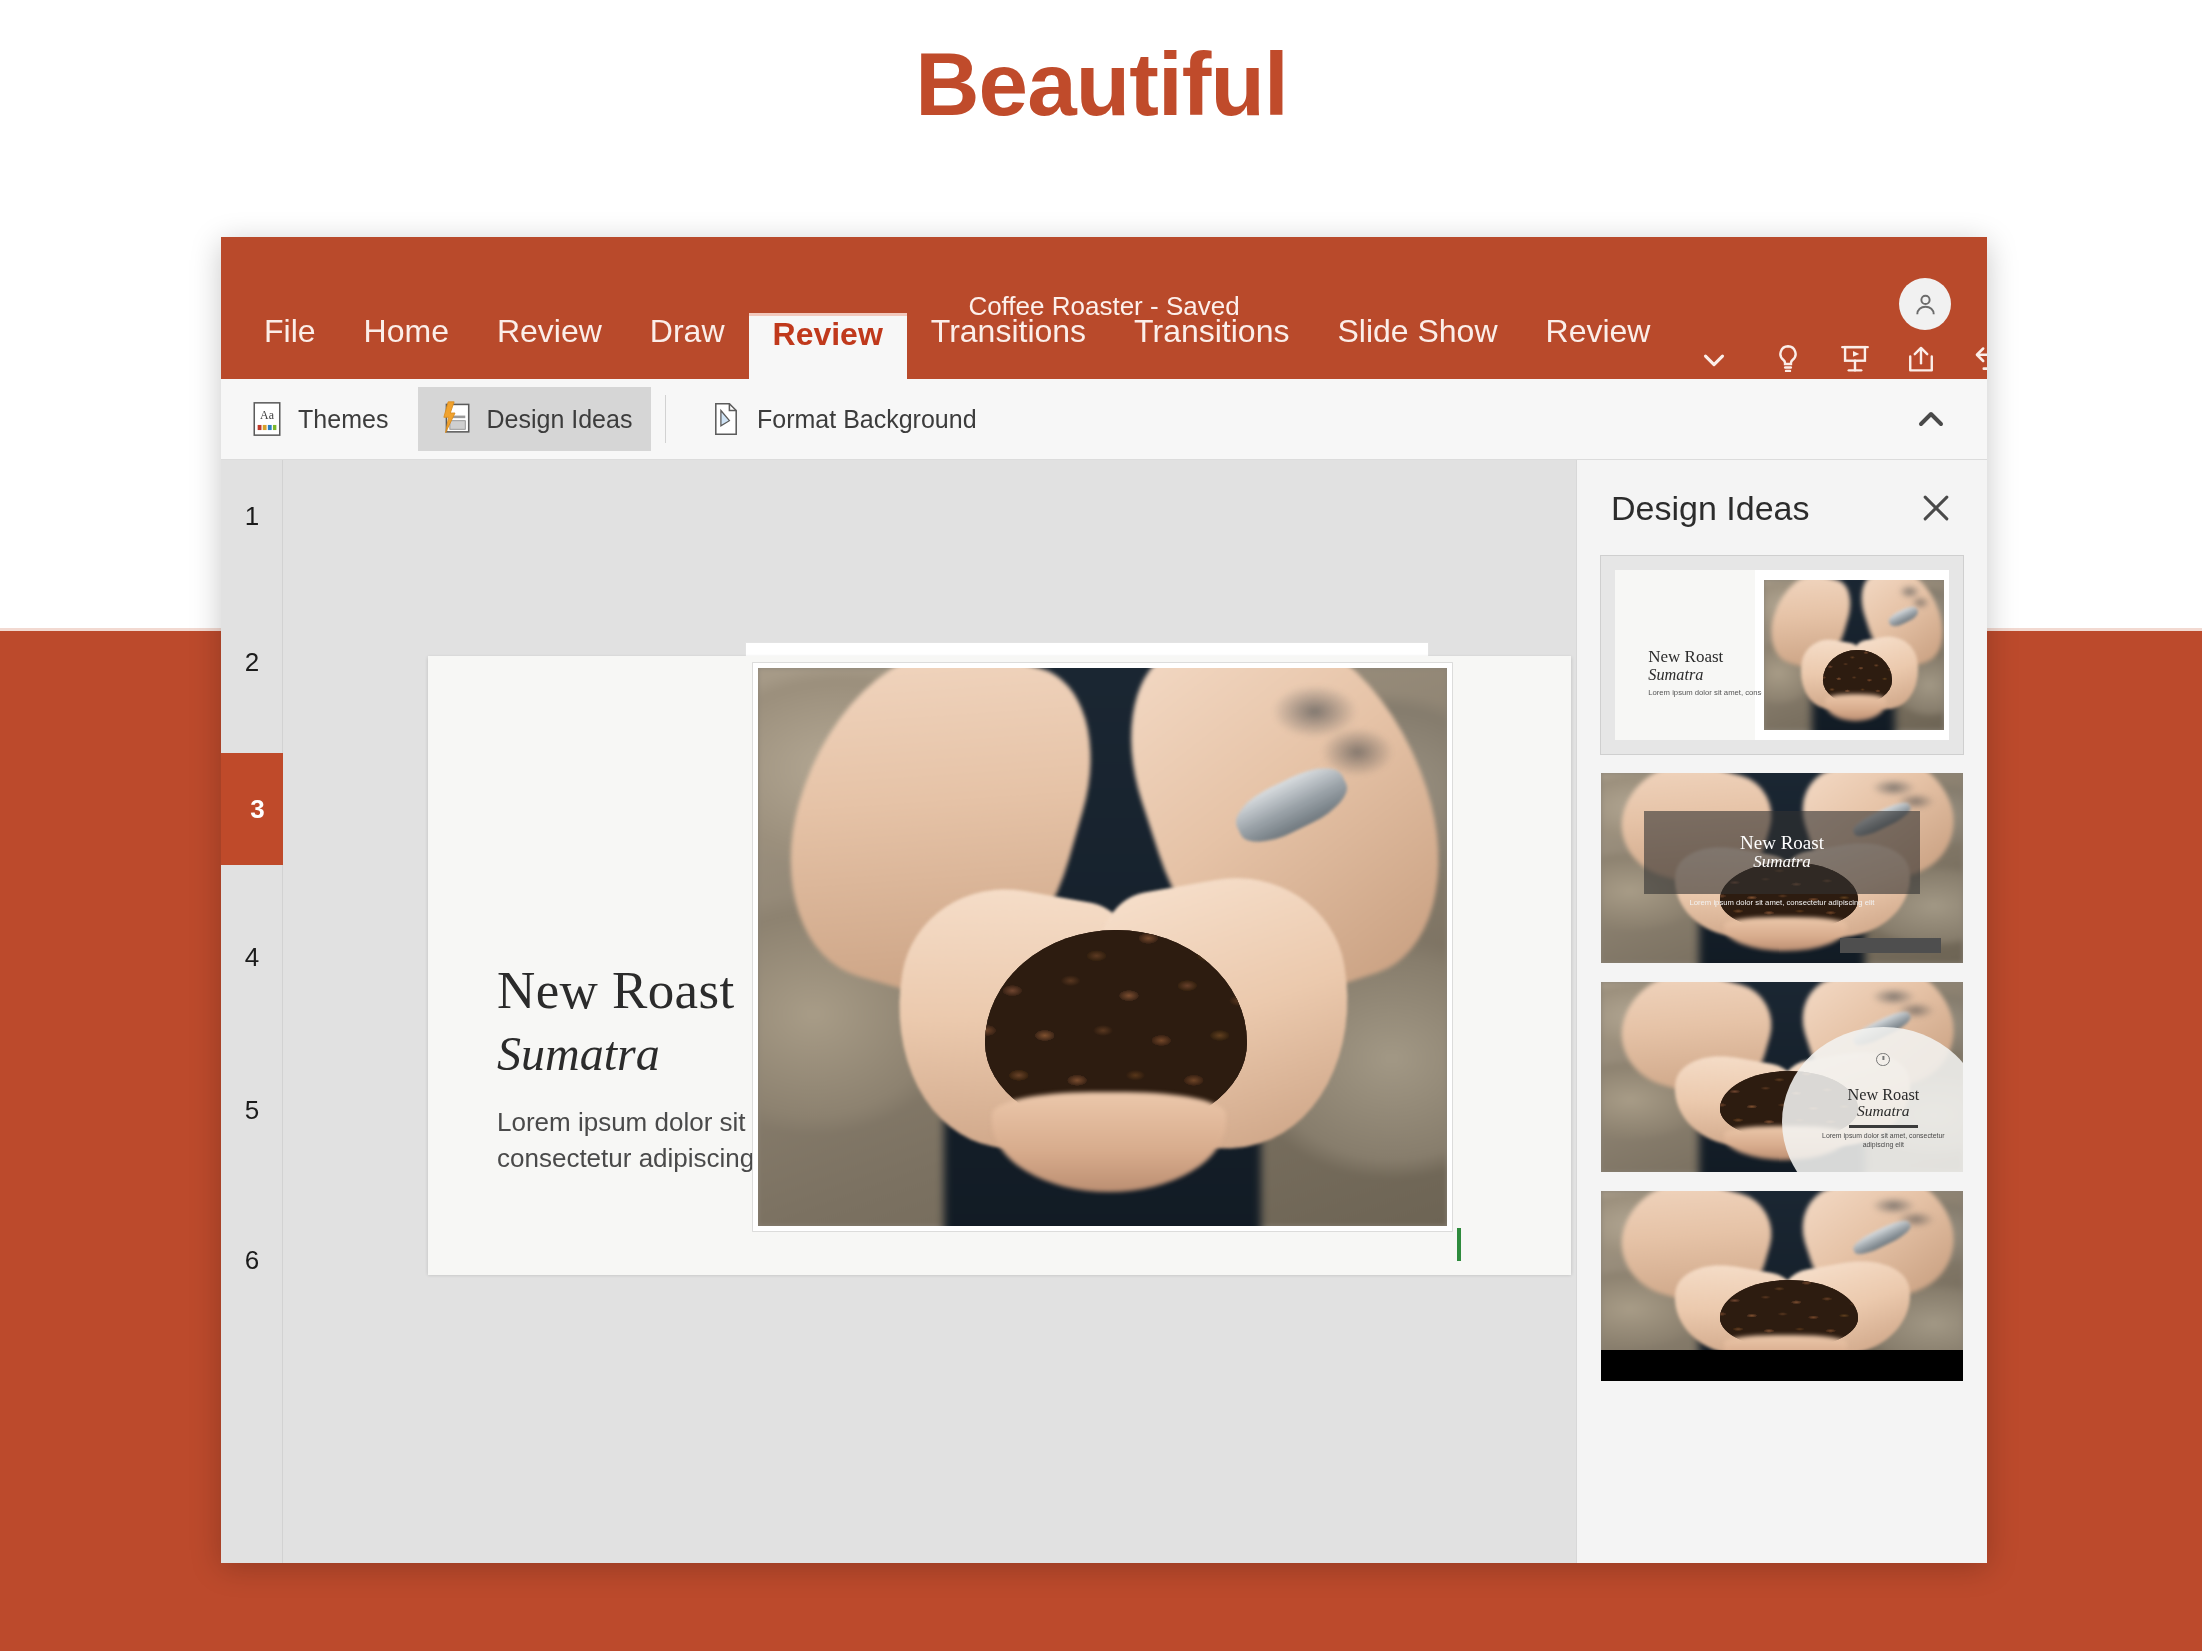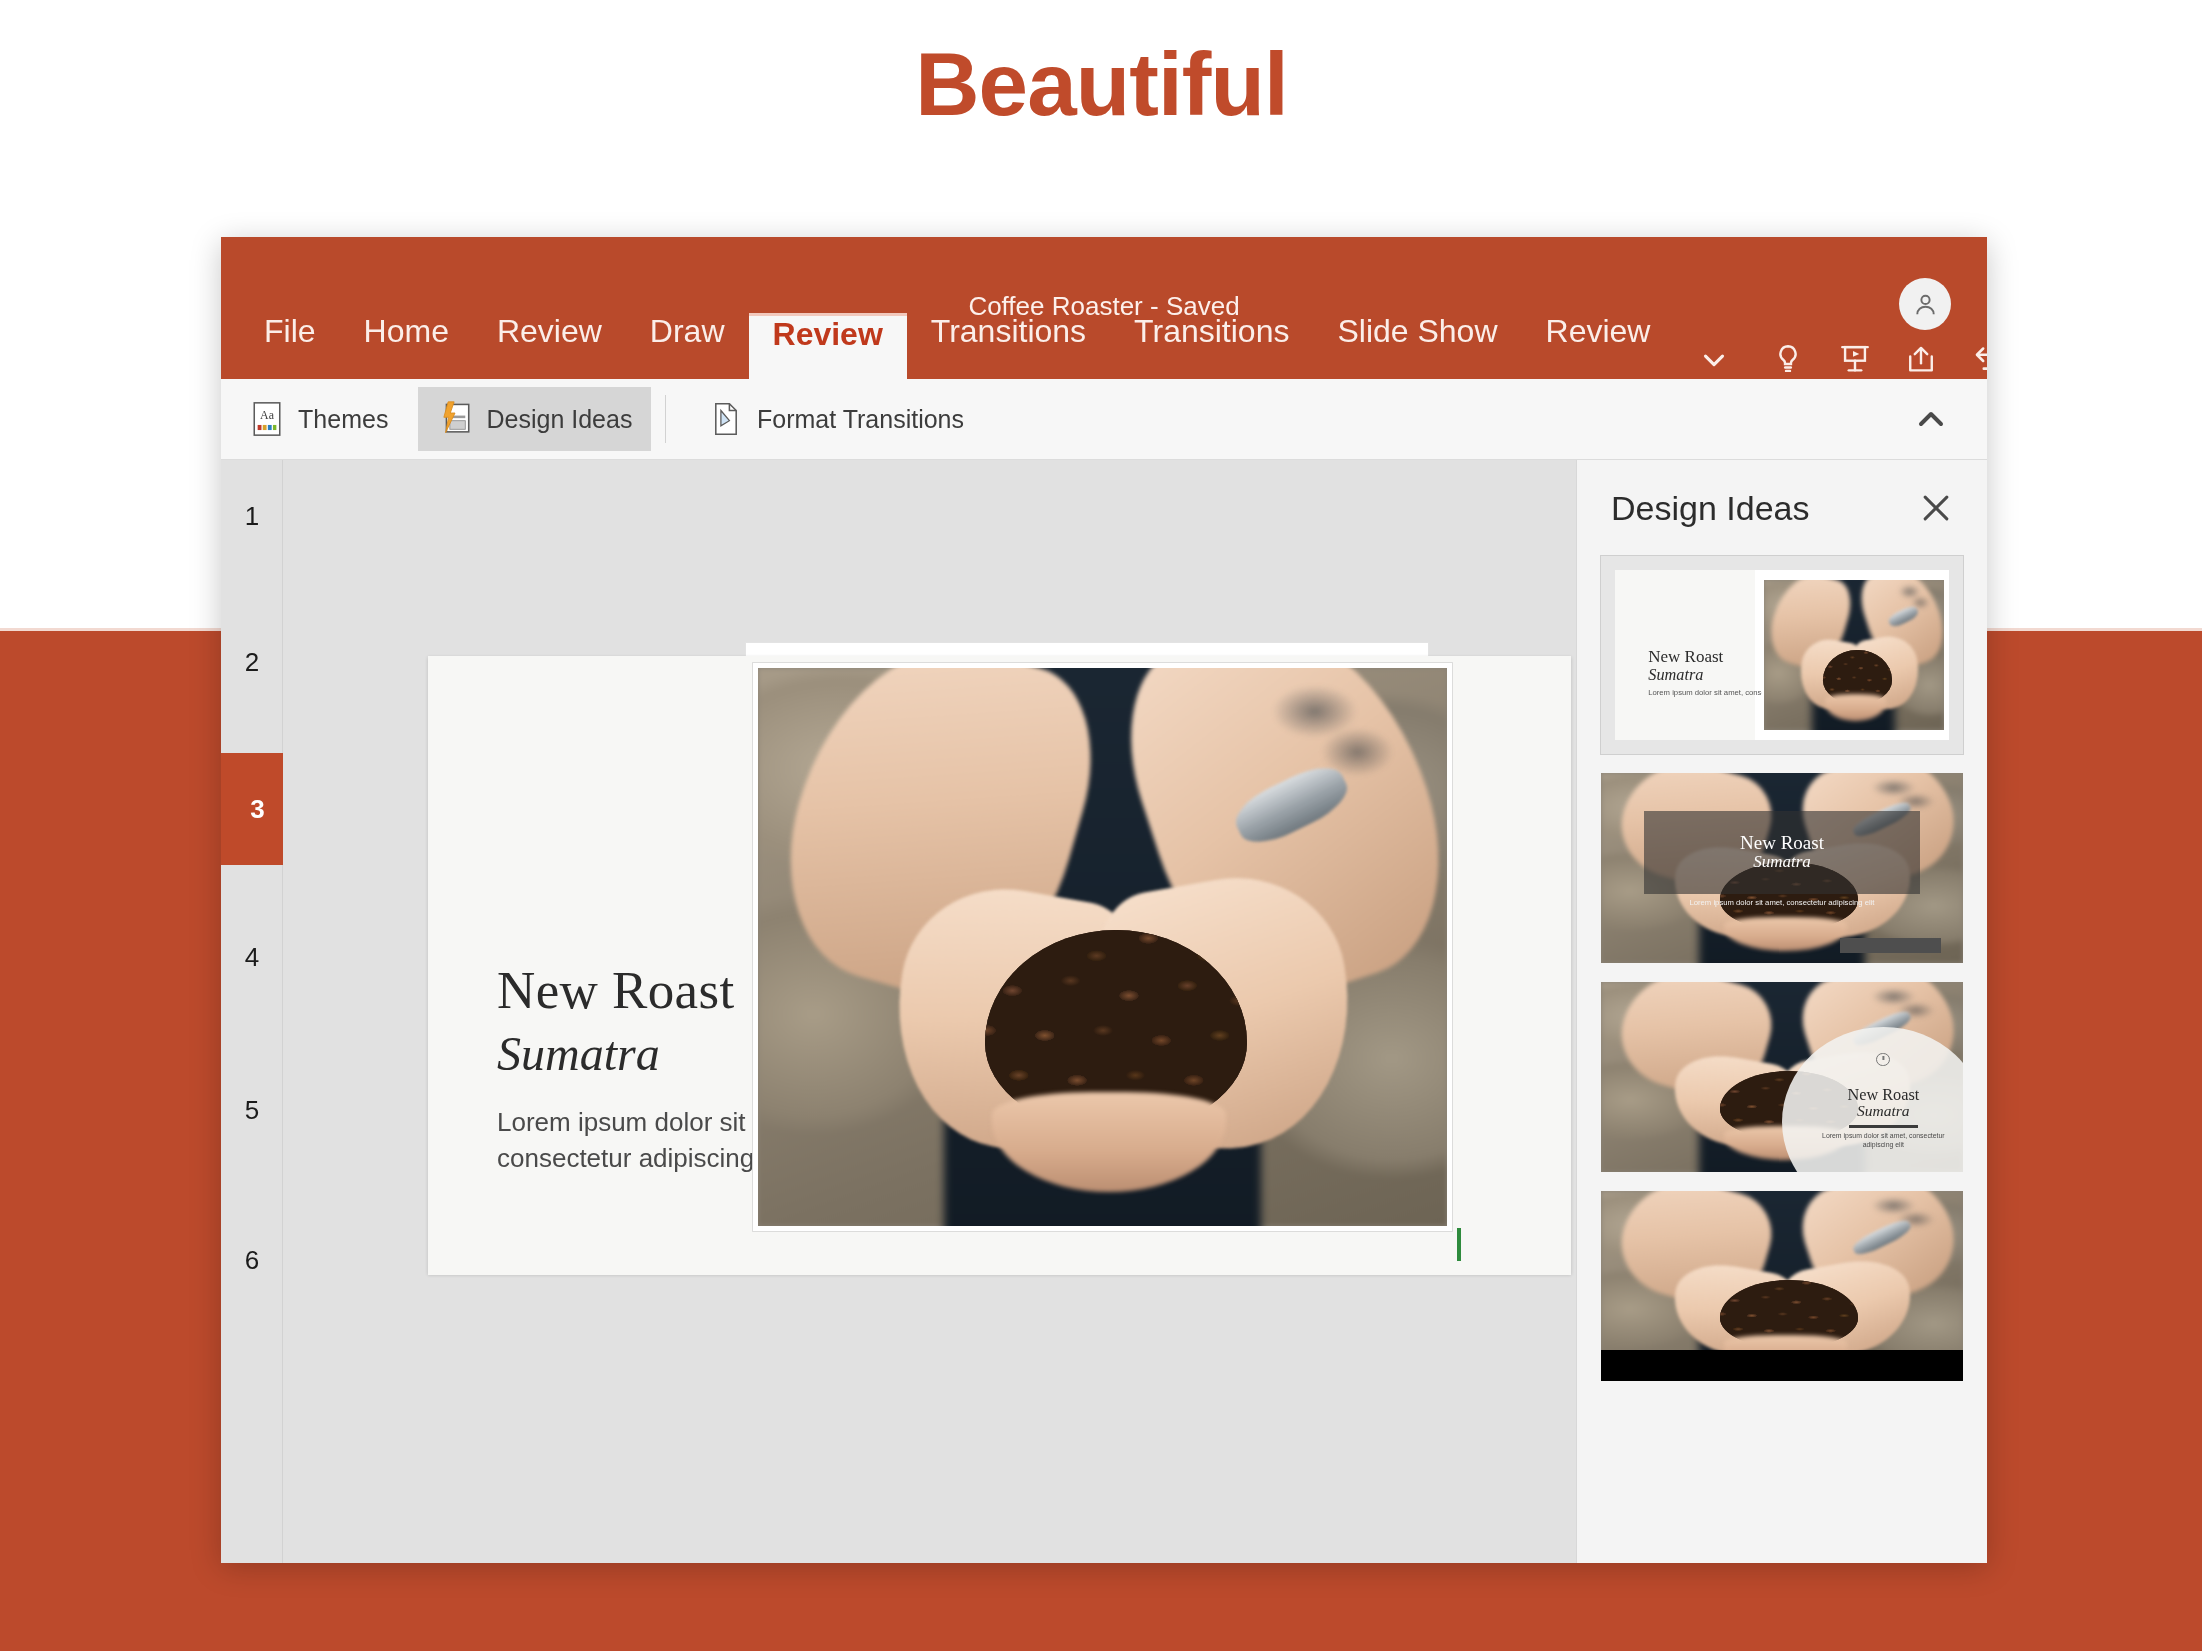--- a/index.html
+++ b/index.html
@@ -583,21 +583,21 @@
     <div class="ribbon-sep"></div>
 
     <div class="ribbon-btn">
       <span class="glyph">
         <svg width="34" height="38" viewBox="0 0 40 44">
           <path d="M8 4 h16 l8 8 v28 H8 Z" fill="#ffffff" stroke="#5b5b5b" stroke-width="1.8"></path>
           <path d="M24 4 v8 h8" fill="none" stroke="#5b5b5b" stroke-width="1.8"></path>
           <path d="M14 12 l10 12 -10 6 Z" fill="#cfe3f5" stroke="#5b5b5b" stroke-width="1.5"></path>
         </svg>
       </span>
-      <span>Format Transitions</span>
+      <span>Format Background</span>
     </div>
 
     <div id="ribbon-collapse">
       <svg viewBox="0 0 24 24" fill="none" stroke="#4a4a4a" stroke-width="2.4" stroke-linecap="round" stroke-linejoin="round">
         <polyline points="6,15 12,9 18,15"></polyline>
       </svg>
     </div>
   </div>
 
   <div id="workspace">

